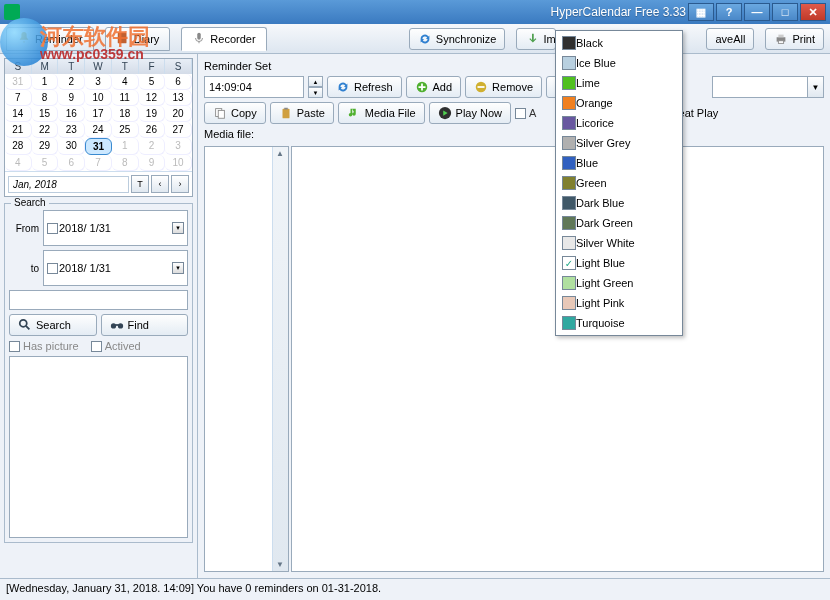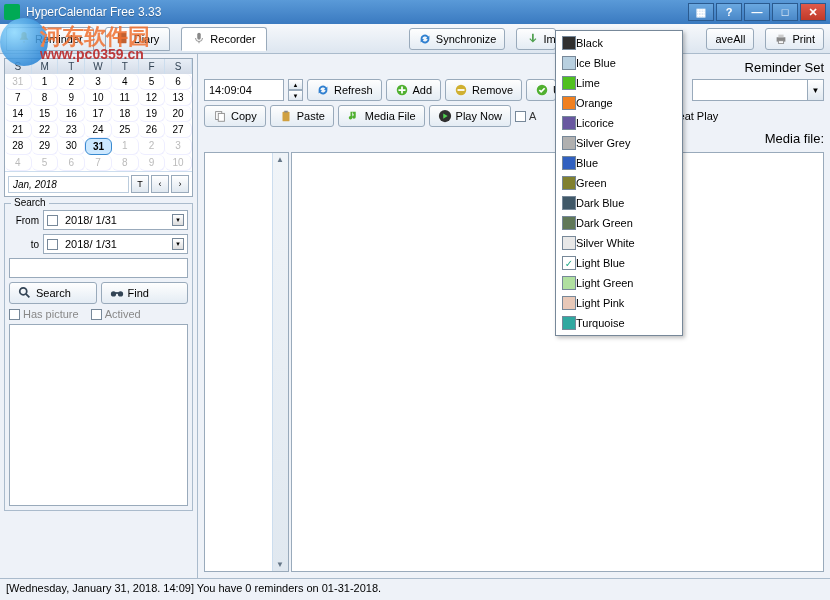--- a/index.html
+++ b/index.html
@@ -1,20 +1,20 @@
 <!DOCTYPE html>
 <html><head>
 <meta charset="utf-8">
 <style>
 * { box-sizing: border-box; margin: 0; padding: 0; font-family: "Segoe UI", Tahoma, sans-serif; font-size: 11px; }
 body { background: #e0e8f0; width: 830px; height: 600px; overflow: hidden; position: relative; }
 
 .titlebar { height: 24px; background: linear-gradient(#5a9ad8, #3a7ac0); display: flex; align-items: center; padding: 0 4px; color: #fff; }
 .titlebar .appicon { width: 16px; height: 16px; background: #0a5; border-radius: 2px; margin-right: 6px; }
-.titlebar .title { flex: 1; font-size: 12px; text-shadow: 0 1px 1px rgba(0,0,0,.3); }
+.titlebar .title { flex: 1; font-size: 12px; text-shadow: 0 1px 1px rgba(0,0,0,.3); text-align: right; }
 .winbtn { width: 26px; height: 18px; margin-left: 2px; border: 1px solid #2a5a8f; background: linear-gradient(#6aa8e0,#4a88c8); display: flex; align-items: center; justify-content: center; cursor: pointer; }
 .winbtn.close { background: linear-gradient(#e05a4a,#c03a2a); }
 .winbtn span { color: #fff; font-weight: bold; }
 
 .watermark { position: absolute; top: 18px; left: 0; z-index: 5; pointer-events: none; opacity: .85; }
 .watermark .globe { width: 48px; height: 48px; border-radius: 50%; background: radial-gradient(circle at 30% 30%, #8ad8ff, #0a6ac8); position: absolute; top: 0; left: 0; }
 .watermark .txt1 { position: absolute; top: 4px; left: 40px; font-size: 22px; font-weight: bold; color: #f07030; white-space: nowrap; }
 .watermark .txt2 { position: absolute; top: 28px; left: 40px; font-size: 14px; font-weight: bold; color: #b91c1c; white-space: nowrap; }
 
 .toolbar { height: 30px; background: linear-gradient(#f6f8fb,#dde6f0); border-bottom: 1px solid #abc; display: flex; align-items: center; padding: 0 6px; gap: 11px; }
@@ -34,32 +34,32 @@
 .cal-body .gray { color: #bbb; }
 .cal-body .today { background: #cce8ff; border: 1px solid #3a8ad0; font-weight: bold; }
 .cal-month { display: flex; align-items: center; padding: 3px; gap: 2px; border-top: 1px solid #cde; }
 .cal-month .mtxt { flex: 1; padding: 2px 4px; border: 1px solid #bcd; background: #fff; font-size: 10px; font-style: italic; }
 .cal-month button { width: 18px; height: 18px; border: 1px solid #9ab; background: linear-gradient(#fff,#e0e8f0); cursor: pointer; font-size: 9px; }
 
 .grp { border: 1px solid #abc; margin-top: 6px; padding: 6px 4px 4px; position: relative; }
 .grp .lbl { position: absolute; top: -7px; left: 6px; background: #eef2f8; padding: 0 3px; font-size: 10px; }
 .grp .row { display: flex; align-items: center; gap: 4px; margin-bottom: 4px; }
 .grp .row .fl { width: 30px; text-align: right; font-size: 10px; }
-.dateinput { flex: 1; height: 20px; border: 1px solid #9ab; background: #fff; display: flex; align-items: center; padding: 0 3px; gap: 7px; font-size: 10px; }
+.dateinput { flex: 1; height: 36px; border: 1px solid #9ab; background: #fff; display: flex; align-items: center; padding: 0 3px; gap: 1px; font-size: 10px; }
 .dateinput .cb { width: 11px; height: 11px; border: 1px solid #789; }
 .dateinput .dd { width: 12px; height: 12px; border: 1px solid #789; background: linear-gradient(#fff,#ddd); margin-left: auto; display: flex; align-items: center; justify-content: center; font-size: 7px; }
 .txtinput { width: 100%; height: 20px; border: 1px solid #9ab; background: #fff; padding: 0 3px; }
 .chk { display: inline-flex; align-items: center; gap: 3px; font-size: 10px; color: #888; }
 .chk .cb { width: 11px; height: 11px; border: 1px solid #789; background: #fff; }
 .listbox { border: 1px solid #9ab; background: #fff; height: 182px; margin-top: 4px; }
 
 .content { flex: 1; padding: 6px; background: #eef2f8; display: flex; flex-direction: column; }
-.content .hdr { font-size: 13px; margin-bottom: 4px; text-align: right; }
+.content .hdr { font-size: 11px; margin-bottom: 4px; }
 .content .row { display: flex; align-items: center; gap: 4px; margin-bottom: 4px; }
-.timeinput { width: 80px; height: 22px; border: 1px solid #9ab; background: #fff; padding: 0 4px; display: flex; align-items: center; }
+.timeinput { width: 100px; height: 22px; border: 1px solid #9ab; background: #fff; padding: 0 4px; display: flex; align-items: center; }
 .spinners { display: flex; flex-direction: column; }
 .spinners button { width: 15px; height: 11px; border: 1px solid #9ab; background: linear-gradient(#fff,#e0e8f0); font-size: 6px; padding: 0; cursor: pointer; }
 .content .area { flex: 1; display: flex; gap: 2px; margin-top: 2px; }
 .content .area .col1 { width: 85px; border: 1px solid #9ab; background: #fff; position: relative; }
 .content .area .col1 .sb { position: absolute; right: 0; top: 0; width: 16px; height: 100%; background: linear-gradient(#f0f4f8,#e0e8f0); border-left: 1px solid #cde; }
 .content .area .col1 .sb::before { content: "▲"; position: absolute; top: 2px; left: 3px; font-size: 8px; color: #678; }
 .content .area .col1 .sb::after { content: "▼"; position: absolute; bottom: 2px; left: 3px; font-size: 8px; color: #678; }
 .content .area .col2 { flex: 1; border: 1px solid #9ab; background: #fff; }
 
 .dropdown { position: absolute; top: 30px; left: 555px; width: 128px; background: #fff; border: 1px solid #789; box-shadow: 2px 2px 4px rgba(0,0,0,.25); z-index: 20; padding: 2px; }

